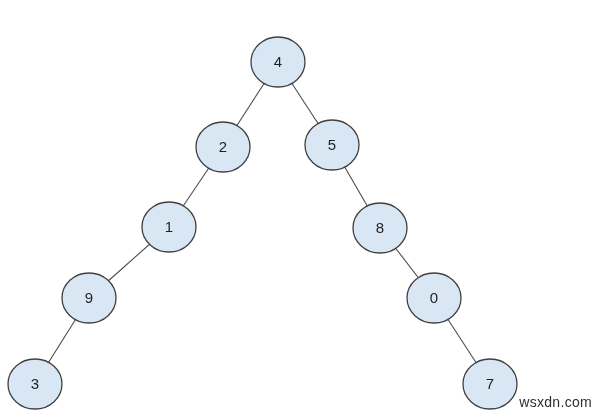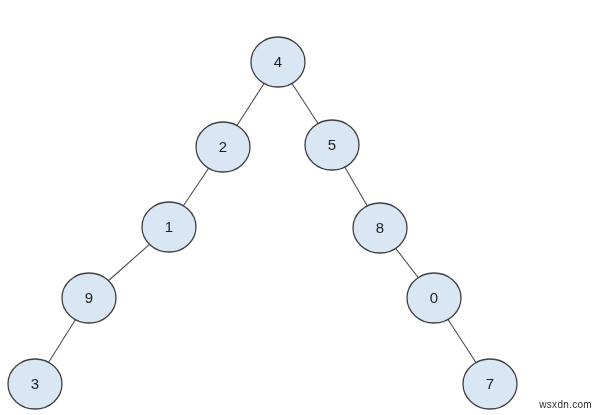--- a/index.html
+++ b/index.html
@@ -29,21 +29,21 @@
   }
   .node-label {
     font-family: "Liberation Sans", sans-serif;
     font-size: 15px;
     text-anchor: middle;
   }
   .watermark {
     position: absolute;
     right: 8px;
     bottom: 5px;
-    font-size: 10px;
+    font-size: 14px;
     color: #2e2e2e;
     letter-spacing: 0.3px;
     user-select: none;
   }
 </style>
 </head>
 <body>
 
 <div class="canvas">
   <svg class="tree" width="600" height="415" viewBox="0 0 600 415">

